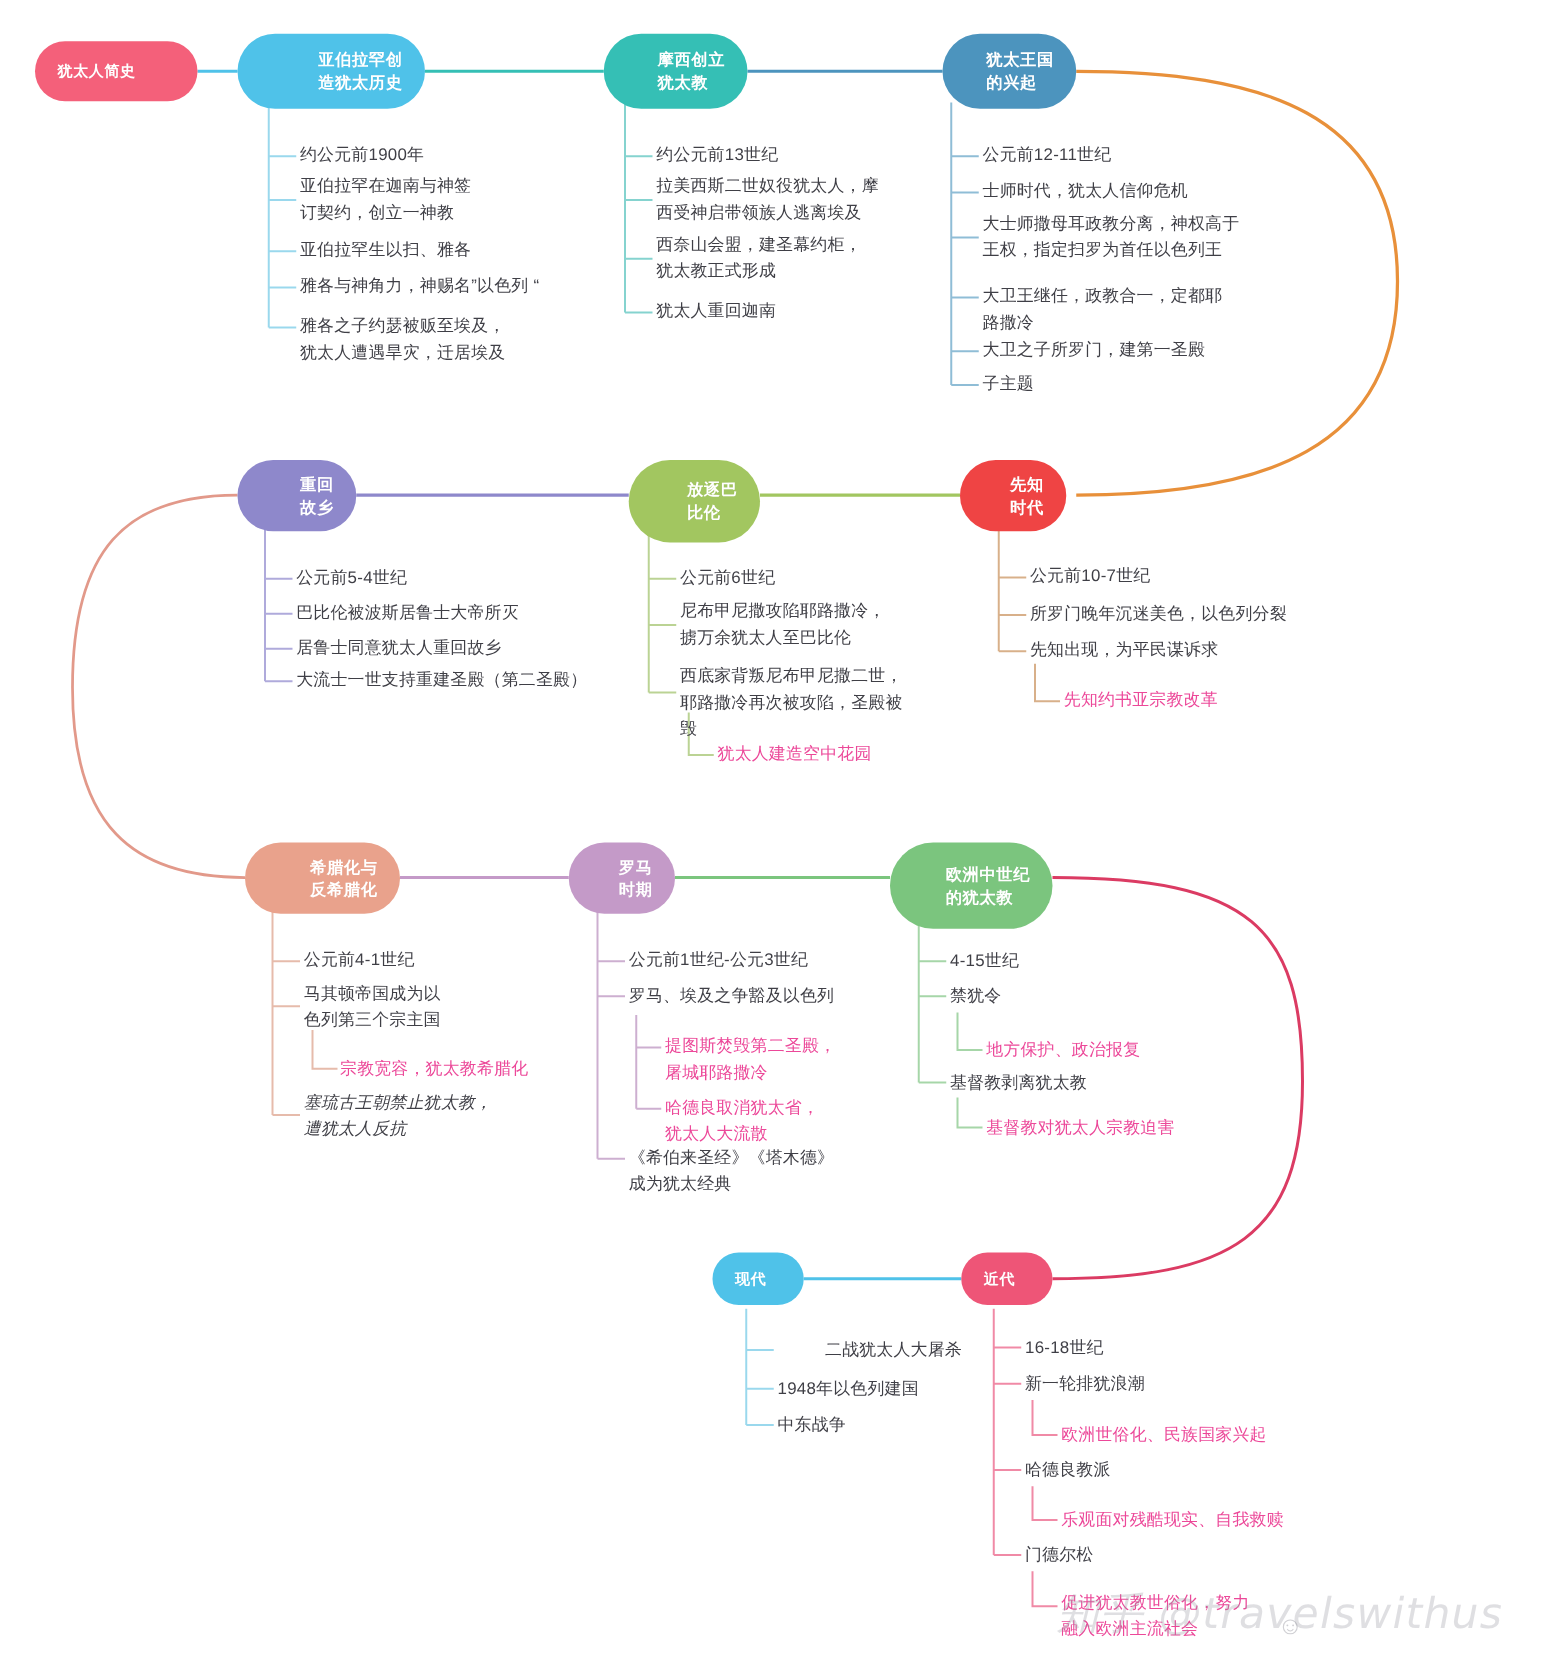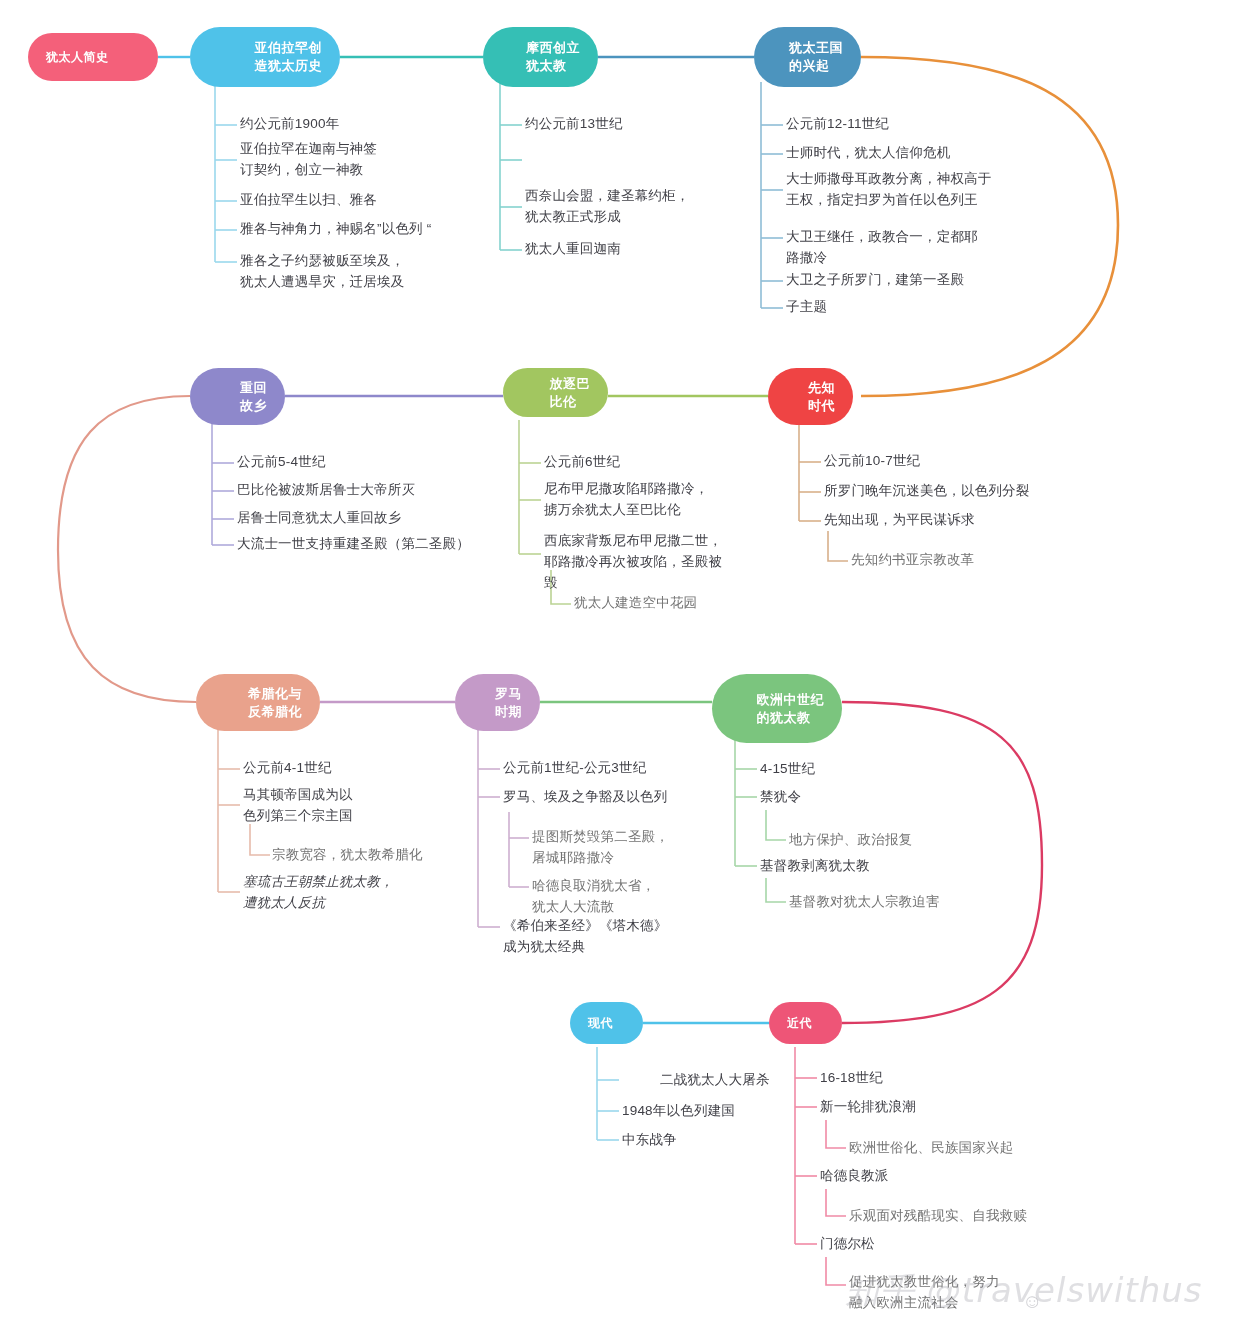--- a/index.html
+++ b/index.html
@@ -43,21 +43,21 @@
   }
   .leaf {
     position: absolute;
     font-size: 13.5px;
     color: #3f3f46;
     line-height: 1.55;
     white-space: pre-line;
     letter-spacing: .2px;
     cursor: default;
   }
-  .leaf.sub { color: #737373; }
+  .leaf.sub { color: #ec4899; }
   .watermark {
     position: absolute;
     color: rgba(150,150,160,.30);
     font-size: 34px;
     letter-spacing: 1px;
     font-family: "DejaVu Sans", sans-serif;
     user-select: none;
     white-space: nowrap;
   }
   .wm-emoji {
@@ -183,21 +183,21 @@
   <div class="node" style="left:754px; top:27px; width:107px; height:60px; background:#4C94BE;">
     <span>犹太王国
 的兴起</span>
   </div>
 
   <div class="node" style="left:768px; top:368px; width:85px; height:57px; background:#ef4444;">
     <span>先知
 时代</span>
   </div>
 
-  <div class="node" style="left:503px; top:368px; width:105px; height:49px; background:#A2C660;">
+  <div class="node" style="left:503px; top:368px; width:105px; height:66px; background:#A2C660;">
     <span>放逐巴
 比伦</span>
   </div>
 
   <div class="node" style="left:190px; top:368px; width:95px; height:57px; background:#8E88CB;">
     <span>重回
 故乡</span>
   </div>
 
   <div class="node" style="left:196px; top:674px; width:124px; height:57px; background:#E9A28C;">
@@ -225,20 +225,22 @@
 
   <div class="leaf" style="left:240px; top:114px;"><span>约公元前1900年</span></div>
   <div class="leaf" style="left:240px; top:139px;"><span>亚伯拉罕在迦南与神签
 订契约，创立一神教</span></div>
   <div class="leaf" style="left:240px; top:190px;"><span>亚伯拉罕生以扫、雅各</span></div>
   <div class="leaf" style="left:240px; top:219px;"><span>雅各与神角力，神赐名”以色列 “</span></div>
   <div class="leaf" style="left:240px; top:251px;"><span>雅各之子约瑟被贩至埃及，
 犹太人遭遇旱灾，迁居埃及</span></div>
 
   <div class="leaf" style="left:525px; top:114px;"><span>约公元前13世纪</span></div>
+  <div class="leaf" style="left:525px; top:139px;"><span>拉美西斯二世奴役犹太人，摩
+西受神启带领族人逃离埃及</span></div>
   <div class="leaf" style="left:525px; top:186px;"><span>西奈山会盟，建圣幕约柜，
 犹太教正式形成</span></div>
   <div class="leaf" style="left:525px; top:239px;"><span>犹太人重回迦南</span></div>
 
   <div class="leaf" style="left:786px; top:114px;"><span>公元前12-11世纪</span></div>
   <div class="leaf" style="left:786px; top:143px;"><span>士师时代，犹太人信仰危机</span></div>
   <div class="leaf" style="left:786px; top:169px;"><span>大士师撒母耳政教分离，神权高于
 王权，指定扫罗为首任以色列王</span></div>
   <div class="leaf" style="left:786px; top:227px;"><span>大卫王继任，政教合一，定都耶
 路撒冷</span></div>

